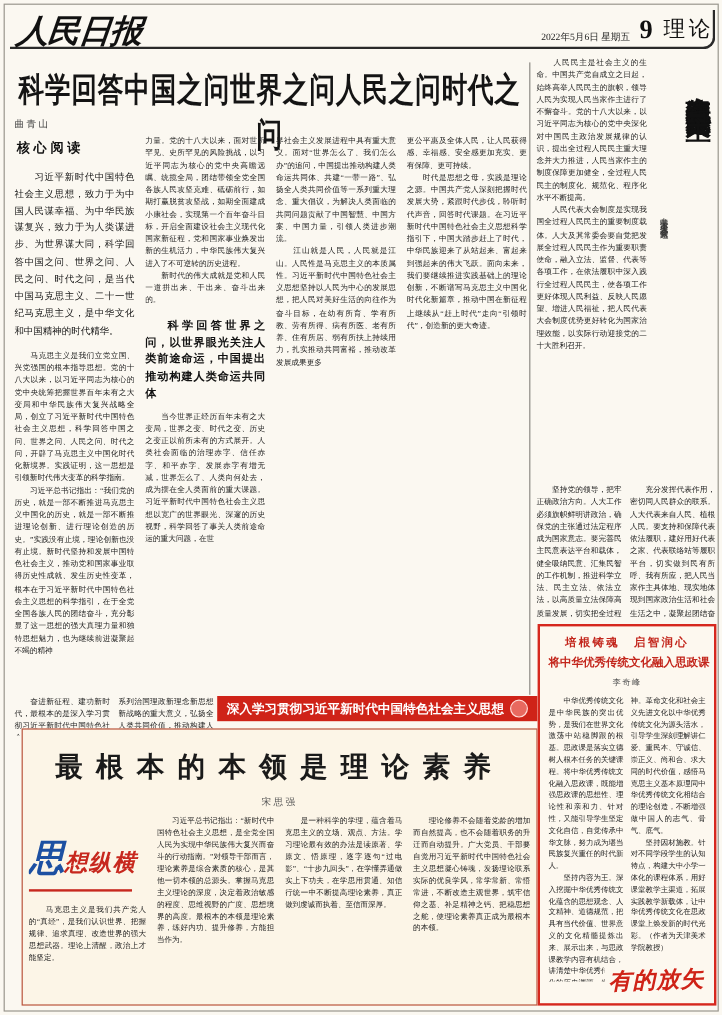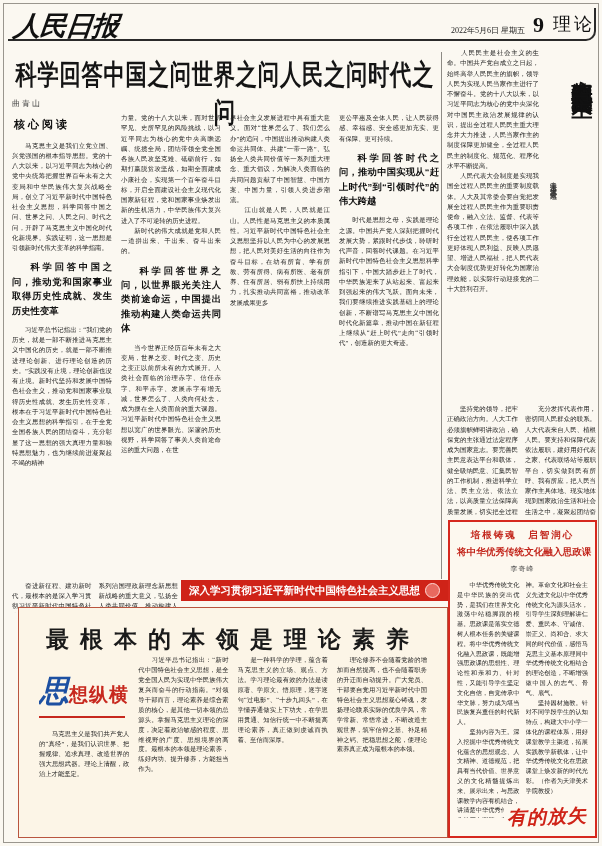--- a/index.html
+++ b/index.html
@@ -49,30 +49,30 @@
                  font-size:21px;font-weight:bold;letter-spacing:1px;color:#111;line-height:1.35;}
   #sidebar-byline{position:absolute;right:38px;top:128px;height:100px;writing-mode:vertical-rl;
                   font-size:7px;color:#333;letter-spacing:1px;}
   #sidebar-intro{position:absolute;left:0;top:0;width:92px;height:352px;overflow:hidden;
                  font-size:6.4px;line-height:1.6;text-align:justify;white-space:pre-line;color:#222;}
   #sidebar-lower{position:absolute;left:0;top:356px;width:149px;height:112px;display:flex;gap:7px;}
   .sbcol{flex:1 1 0;overflow:hidden;font-size:6.4px;line-height:1.6;text-align:justify;white-space:pre-line;color:#222;}
 
   
   #thought-box{left:18px;top:607px;width:430px;height:231px;border:1px solid #b9553f;
-               background:#fcf5e7;box-sizing:border-box;padding:6px 20px;}
+               background:#fcf5e7;box-sizing:border-box;padding:6px 5px;}
   #thought-headline{text-align:center;font-size:23px;font-weight:600;letter-spacing:11px;
                     color:#1a1a1a;margin-top:10px;}
   #thought-author{text-align:center;font-size:8px;color:#555;letter-spacing:2px;margin:8px 0 6px;}
   #thought-cols{display:flex;gap:9px;height:142px;}
   .tcol{flex:1 1 0;overflow:hidden;font-size:6.3px;line-height:1.58;text-align:justify;white-space:pre-line;color:#222;}
   #thought-logo{height:46px;margin:2px 0 6px;white-space:nowrap;}
   #thought-logo .blue{font-size:30px;font-weight:900;font-style:italic;color:#1d50a2;
                       font-family:"Liberation Sans","DejaVu Sans",sans-serif;}
-  #thought-logo .red{font-size:19px;font-weight:900;color:#c7281e;
+  #thought-logo .red{font-size:19px;font-weight:900;font-style:italic;color:#c7281e;
                      font-family:"Liberation Sans","DejaVu Sans",sans-serif;letter-spacing:1px;}
   #thought-logo .rule{width:86px;height:2px;background:#c7281e;margin-top:2px;}
 
   
   #red-box{left:448px;top:520px;width:149px;height:318px;border:2px solid #d6281e;background:#fdf8ef;
            box-sizing:border-box;padding:7px 7px 5px;}
   #redbox-kicker{text-align:center;color:#c3261c;font-weight:bold;font-size:9.5px;letter-spacing:2px;
                  font-family:"Liberation Sans","DejaVu Sans",sans-serif;}
   #redbox-title{text-align:center;color:#c3261c;font-weight:900;font-size:9.6px;letter-spacing:0px;
                 margin-top:4px;font-family:"Liberation Sans","DejaVu Sans",sans-serif;white-space:nowrap;}
@@ -93,37 +93,36 @@
   <div id="header-date" class="abs">2022年5月6日 星期五</div>
   <div id="page-no" class="abs">9</div>
   <div id="section-name" class="abs">理论</div>
 
   <div id="main-headline" class="abs">科学回答中国之问世界之问人民之问时代之问</div>
   <div id="main-author" class="abs">曲青山</div>
 
   <div id="main-cols" class="abs">
     <div class="mcol">
       <div class="core-label">核心阅读</div>
+      <div class="core-text">　　习近平新时代中国特色社会主义思想，致力于为中国人民谋幸福、为中华民族谋复兴，致力于为人类谋进步、为世界谋大同，科学回答中国之问、世界之问、人民之问、时代之问，是当代中国马克思主义、二十一世纪马克思主义，是中华文化和中国精神的时代精华。</div>
       <div class="bodytext">　　马克思主义是我们立党立国、兴党强国的根本指导思想。党的十八大以来，以习近平同志为核心的党中央统筹把握世界百年未有之大变局和中华民族伟大复兴战略全局，创立了习近平新时代中国特色社会主义思想，科学回答中国之问、世界之问、人民之问、时代之问，开辟了马克思主义中国化时代化新境界。实践证明，这一思想是引领新时代伟大变革的科学指南。</div>
-      <div class="subhead">科学回答中国之问，推动党和国家事业取得历史性成就、发生历史性变革</div>
       <div class="bodytext">　　习近平总书记指出：“我们党的历史，就是一部不断推进马克思主义中国化的历史，就是一部不断推进理论创新、进行理论创造的历史。”实践没有止境，理论创新也没有止境。新时代坚持和发展中国特色社会主义，推动党和国家事业取得历史性成就、发生历史性变革，根本在于习近平新时代中国特色社会主义思想的科学指引，在于全党全国各族人民的团结奋斗，充分彰显了这一思想的强大真理力量和独特思想魅力，也为继续前进凝聚起不竭的精神</div>
     </div>
     <div class="mcol">
       <div class="bodytext">力量。党的十八大以来，面对世所罕见、史所罕见的风险挑战，以习近平同志为核心的党中央高瞻远瞩、统揽全局，团结带领全党全国各族人民攻坚克难、砥砺前行，如期打赢脱贫攻坚战，如期全面建成小康社会，实现第一个百年奋斗目标，开启全面建设社会主义现代化国家新征程，党和国家事业焕发出新的生机活力，中华民族伟大复兴进入了不可逆转的历史进程。
 　　新时代的伟大成就是党和人民一道拼出来、干出来、奋斗出来的。</div>
       <div class="subhead">科学回答世界之问，以世界眼光关注人类前途命运，中国提出推动构建人类命运共同体</div>
       <div class="bodytext">　　当今世界正经历百年未有之大变局，世界之变、时代之变、历史之变正以前所未有的方式展开。人类社会面临的治理赤字、信任赤字、和平赤字、发展赤字有增无减，世界怎么了、人类向何处去，成为摆在全人类面前的重大课题。习近平新时代中国特色社会主义思想以宽广的世界眼光、深邃的历史视野，科学回答了事关人类前途命运的重大问题，在世</div>
     </div>
     <div class="mcol">
       <div class="bodytext">界社会主义发展进程中具有重大意义。面对“世界怎么了、我们怎么办”的追问，中国提出推动构建人类命运共同体、共建“一带一路”、弘扬全人类共同价值等一系列重大理念、重大倡议，为解决人类面临的共同问题贡献了中国智慧、中国方案、中国力量，引领人类进步潮流。</div>
       <div class="bodytext">　　江山就是人民，人民就是江山。人民性是马克思主义的本质属性。习近平新时代中国特色社会主义思想坚持以人民为中心的发展思想，把人民对美好生活的向往作为奋斗目标，在幼有所育、学有所教、劳有所得、病有所医、老有所养、住有所居、弱有所扶上持续用力，扎实推动共同富裕，推动改革发展成果更多</div>
     </div>
     <div class="mcol">
       <div class="bodytext">更公平惠及全体人民，让人民获得感、幸福感、安全感更加充实、更有保障、更可持续。</div>
-      <div class="subhead">科学回答时代之问，推动中国实现从“赶上时代”到“引领时代”的伟大跨越</div>
       <div class="bodytext">　　时代是思想之母，实践是理论之源。中国共产党人深刻把握时代发展大势，紧跟时代步伐，聆听时代声音，回答时代课题。在习近平新时代中国特色社会主义思想科学指引下，中国大踏步赶上了时代，中华民族迎来了从站起来、富起来到强起来的伟大飞跃。面向未来，我们要继续推进实践基础上的理论创新，不断谱写马克思主义中国化时代化新篇章，推动中国在新征程上继续从“赶上时代”走向“引领时代”，创造新的更大奇迹。</div>
     </div>
   </div>
 
   <div id="main-tail" class="abs">
     <div class="tailcol bodytext">　　奋进新征程、建功新时代，最根本的是深入学习贯彻习近平新时代中国特色社会主义思想，深刻领悟以习近平同志为核心的党中央提出了一</div>
     <div class="tailcol bodytext">系列治国理政新理念新思想新战略的重大意义，弘扬全人类共同价值，推动构建人类命运共同体，不断开创事业发展新局面。（作者为中共中央党史和文献研究院院长）</div>
   </div>
 
   <div id="banner" class="abs">
@@ -139,20 +138,21 @@
     <div id="sidebar-title">在依法履职中深入践行全过程人民民主</div>
     <div id="sidebar-byline">中共天津市人大常委会党组</div>
     <div id="sidebar-lower">
       <div class="sbcol">　　坚持党的领导，把牢正确政治方向。人大工作必须旗帜鲜明讲政治，确保党的主张通过法定程序成为国家意志。要完善民主民意表达平台和载体，健全吸纳民意、汇集民智的工作机制，推进科学立法、民主立法、依法立法，以高质量立法保障高质量发展，切实把全过程人民民主贯穿人大工作各方面全过程。</div>
       <div class="sbcol">　　充分发挥代表作用，密切同人民群众的联系。人大代表来自人民、植根人民。要支持和保障代表依法履职，建好用好代表之家、代表联络站等履职平台，切实做到民有所呼、我有所应，把人民当家作主具体地、现实地体现到国家政治生活和社会生活之中，凝聚起团结奋斗的磅礴力量。</div>
     </div>
   </div>
 
   <div id="thought-box" class="abs">
     <div id="thought-headline">最根本的本领是理论素养</div>
+    <div id="thought-author">宋思强</div>
     <div id="thought-cols">
       <div class="tcol">
         <div id="thought-logo">
           <span class="blue">思</span><span class="red">想纵横</span>
           <div class="rule"></div>
         </div>
         <div class="bodytext">　　马克思主义是我们共产党人的“真经”，是我们认识世界、把握规律、追求真理、改造世界的强大思想武器。理论上清醒，政治上才能坚定。</div>
       </div>
       <div class="tcol bodytext">　　习近平总书记指出：“新时代中国特色社会主义思想，是全党全国人民为实现中华民族伟大复兴而奋斗的行动指南。”对领导干部而言，理论素养是综合素质的核心，是其他一切本领的总源头。掌握马克思主义理论的深度，决定着政治敏感的程度、思维视野的广度、思想境界的高度。最根本的本领是理论素养，练好内功、提升修养，方能担当作为。</div>
       <div class="tcol bodytext">　　是一种科学的学理，蕴含着马克思主义的立场、观点、方法。学习理论最有效的办法是读原著、学原文、悟原理，逐字逐句“过电影”、“十步九回头”，在学懂弄通做实上下功夫，在学思用贯通、知信行统一中不断提高理论素养，真正做到虔诚而执着、至信而深厚。</div>

